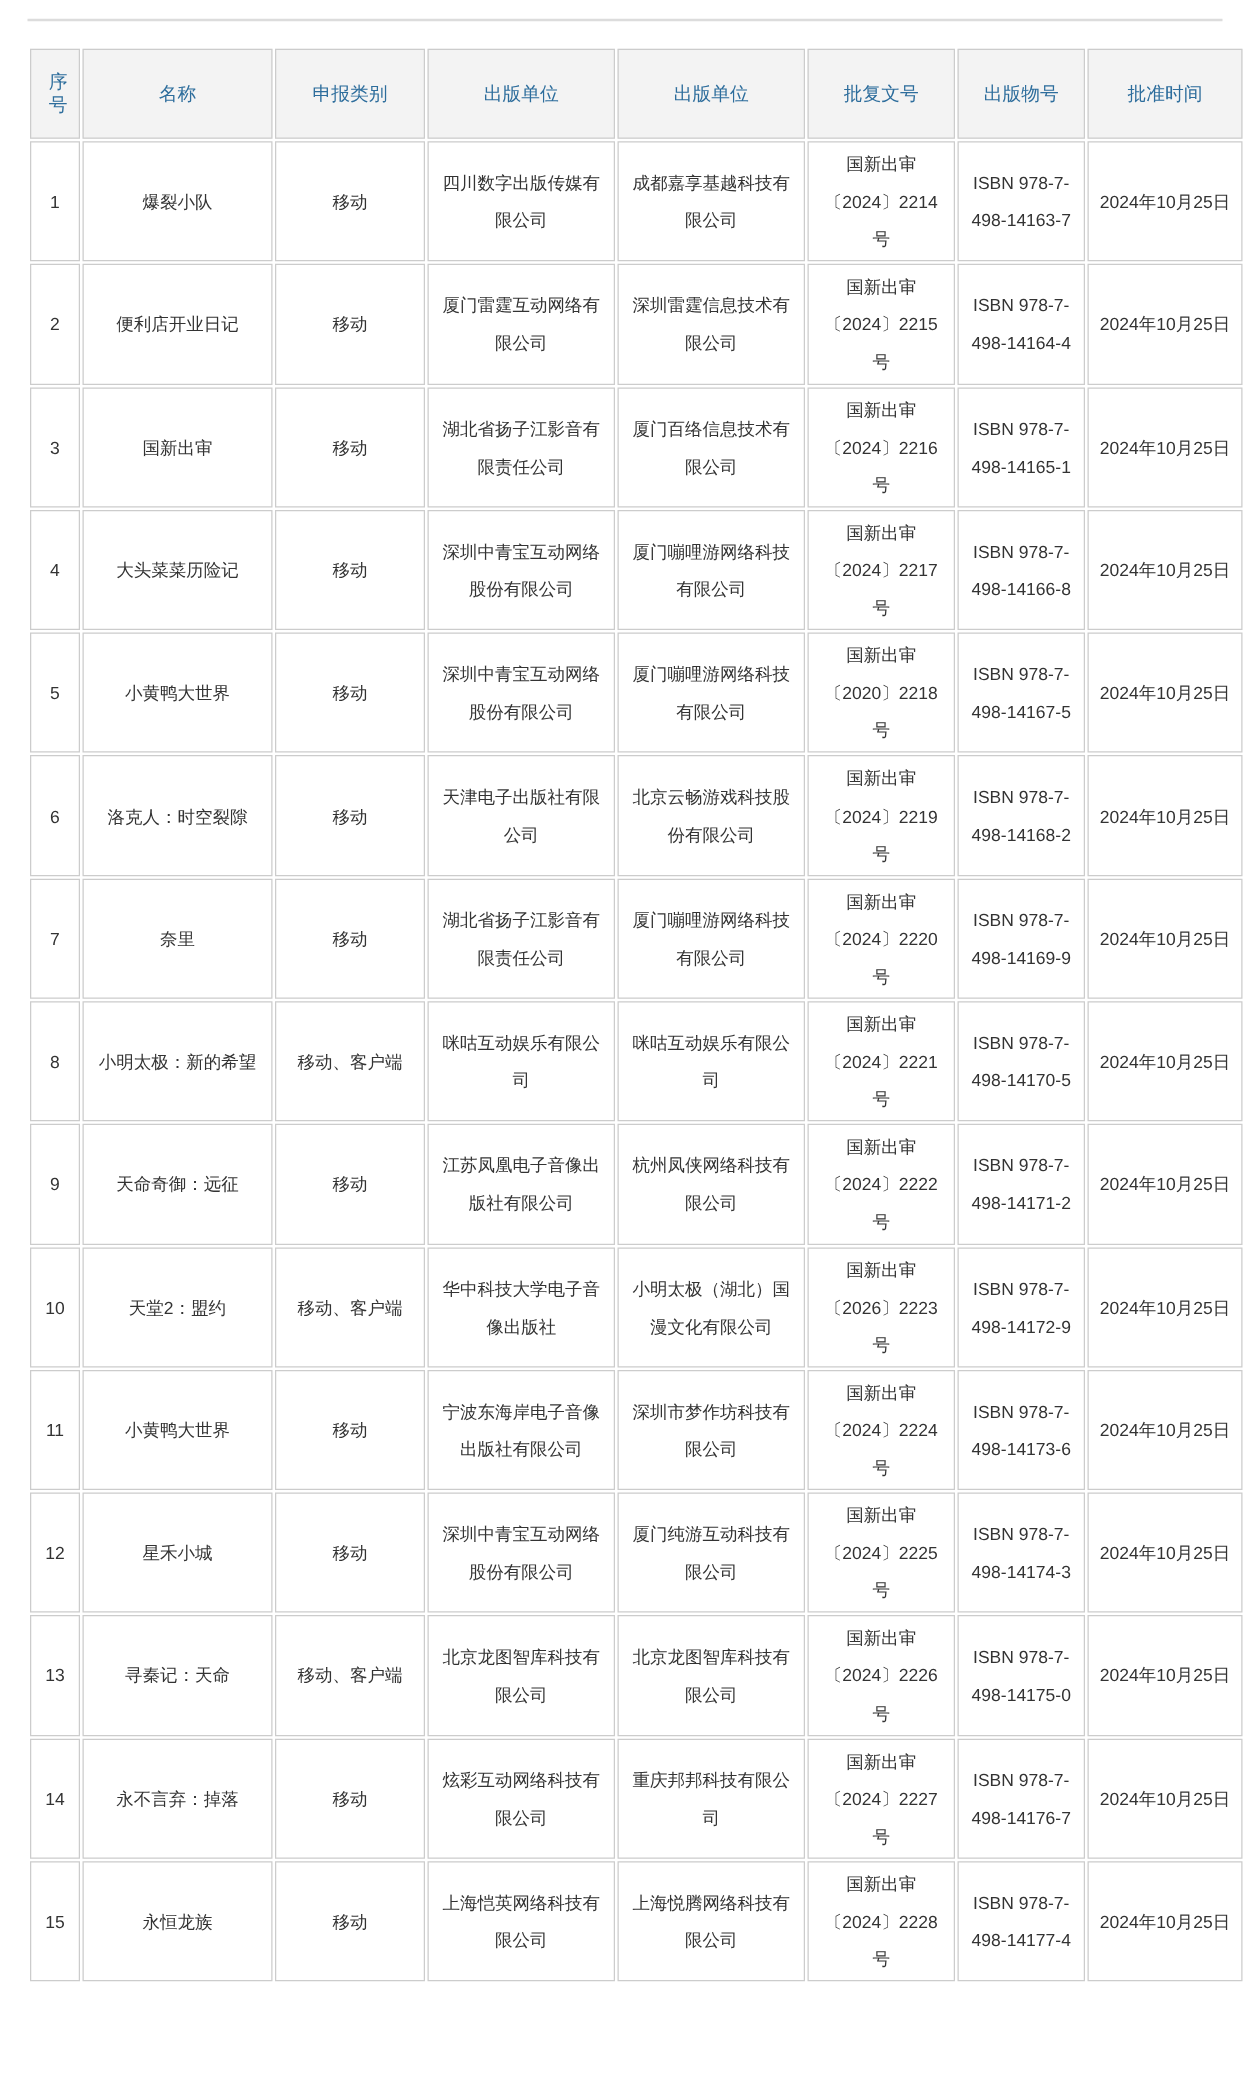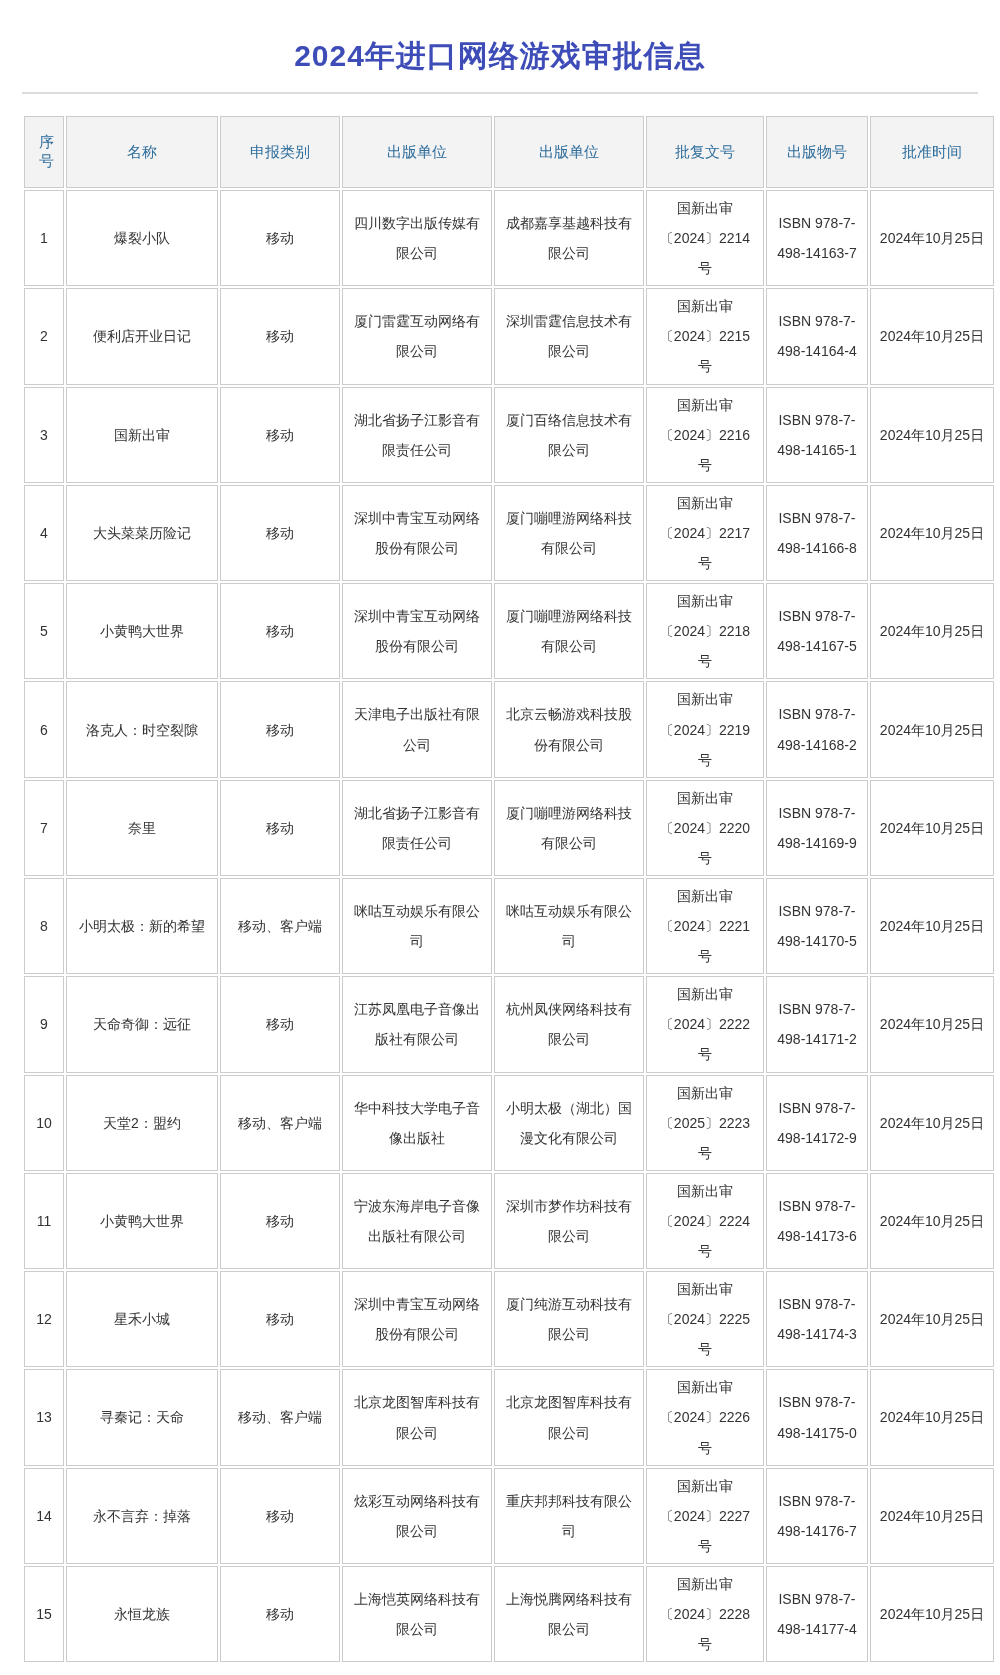--- a/index.html
+++ b/index.html
@@ -70,21 +70,20 @@
   
   .approval td:nth-child(6) { padding-left: 11px; padding-right: 11px; }
   .approval td:nth-child(1),
   .approval td:nth-child(8) { white-space: nowrap; }
 </style>
 </head>
 <body>
 
 <div class="page">
 
-  <h1 class="title">2024年进口网络游戏审批信息</h1>
 
 
   <hr class="divider">
 
   <table class="approval">
     <colgroup>
       <col style="width:40px">
         <col style="width:152px">
         <col style="width:120px">
         <col style="width:150px">
@@ -145,21 +144,21 @@
           <td>国新出审〔2024〕2217号</td>
           <td>ISBN 978-7-498-14166-8</td>
           <td>2024年10月25日</td>
         </tr>
         <tr>
           <td>5</td>
           <td>小黄鸭大世界</td>
           <td>移动</td>
           <td>深圳中青宝互动网络股份有限公司</td>
           <td>厦门嘣哩游网络科技有限公司</td>
-          <td>国新出审〔2024〕2218号</td>
+          <td>国新出审〔2020〕2218号</td>
           <td>ISBN 978-7-498-14167-5</td>
           <td>2024年10月25日</td>
         </tr>
         <tr>
           <td>6</td>
           <td>洛克人：时空裂隙</td>
           <td>移动</td>
           <td>天津电子出版社有限公司</td>
           <td>北京云畅游戏科技股份有限公司</td>
           <td>国新出审〔2024〕2219号</td>
@@ -195,21 +194,21 @@
           <td>国新出审〔2024〕2222号</td>
           <td>ISBN 978-7-498-14171-2</td>
           <td>2024年10月25日</td>
         </tr>
         <tr>
           <td>10</td>
           <td>天堂2：盟约</td>
           <td>移动、客户端</td>
           <td>华中科技大学电子音像出版社</td>
           <td>小明太极（湖北）国漫文化有限公司</td>
-          <td>国新出审〔2025〕2223号</td>
+          <td>国新出审〔2026〕2223号</td>
           <td>ISBN 978-7-498-14172-9</td>
           <td>2024年10月25日</td>
         </tr>
         <tr>
           <td>11</td>
           <td>小黄鸭大世界</td>
           <td>移动</td>
           <td>宁波东海岸电子音像出版社有限公司</td>
           <td>深圳市梦作坊科技有限公司</td>
           <td>国新出审〔2024〕2224号</td>

